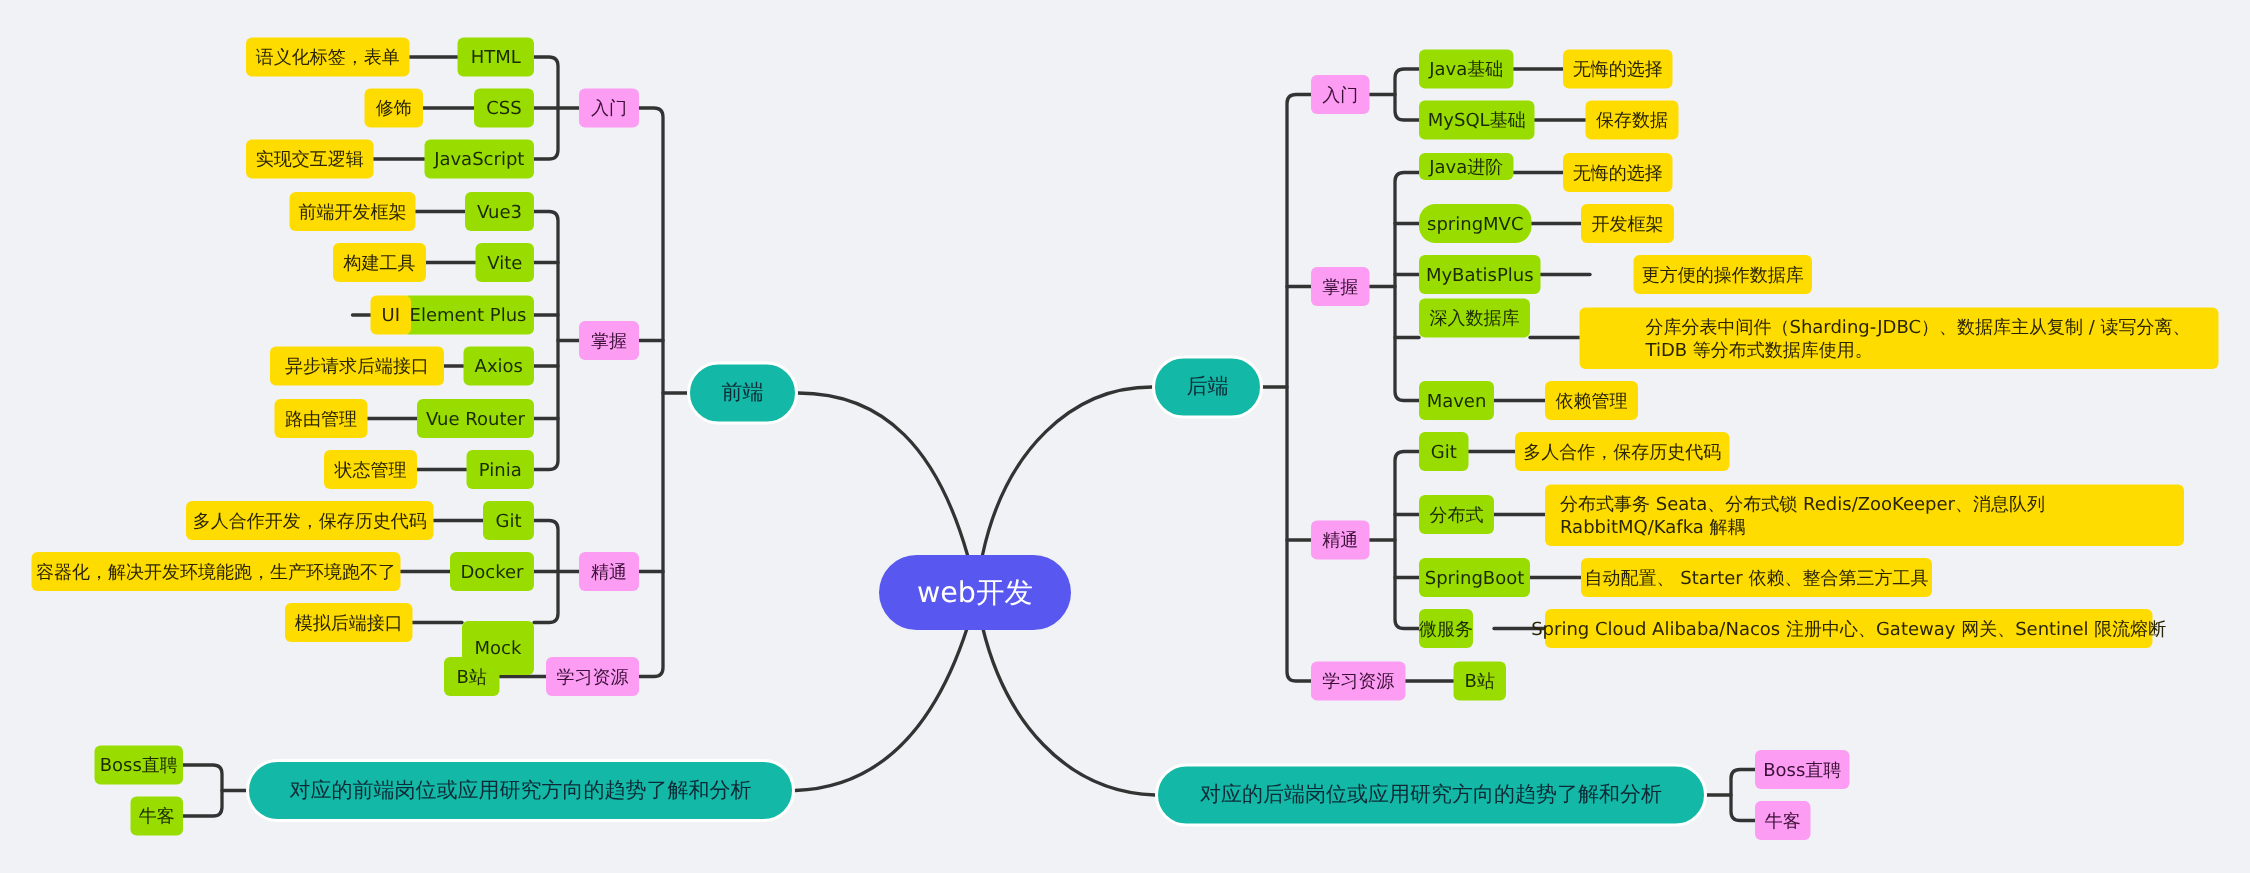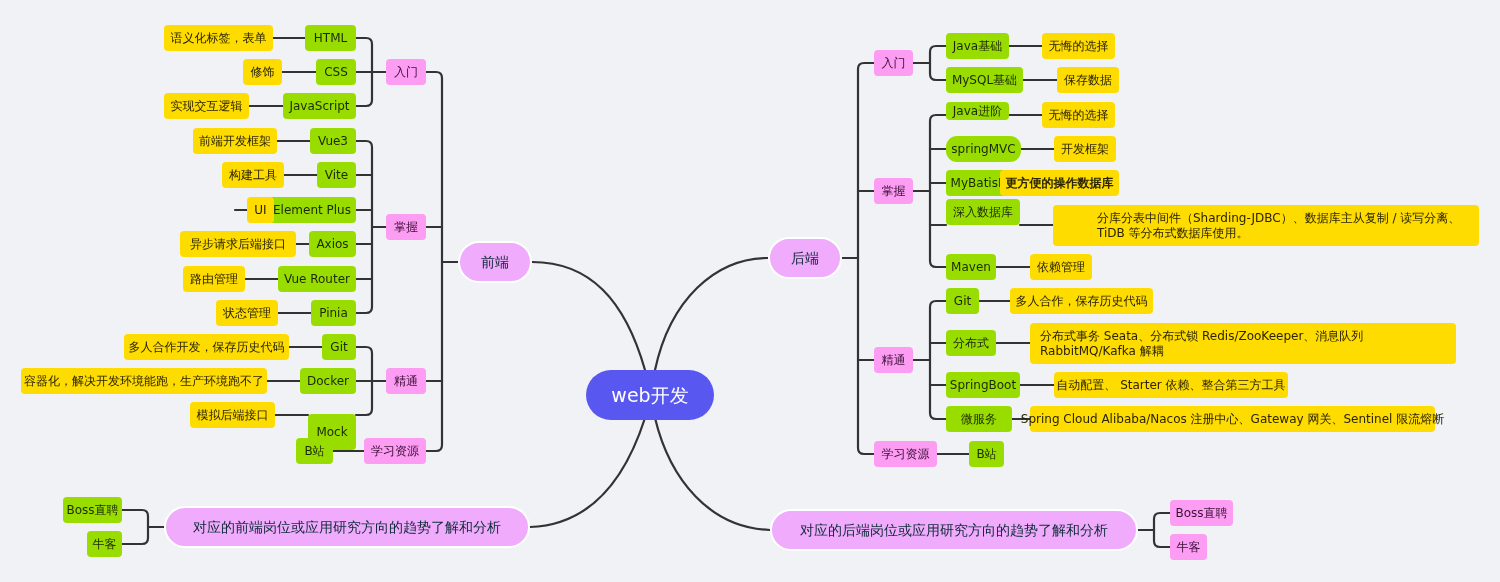--- a/index.html
+++ b/index.html
@@ -4,21 +4,21 @@
 <style>
   html, body { margin:0; padding:0; }
   body { width:1500px; height:582px; background:#f1f2f6; position:relative; overflow:hidden;
          font-family:"DejaVu Sans","Liberation Sans",sans-serif; }
   #lines { position:absolute; left:0; top:0; width:1500px; height:582px; }
   .node { position:absolute; box-sizing:border-box; display:flex; align-items:center; justify-content:center;
           font-size:12px; color:#1f2d10; border-radius:4px; white-space:nowrap; line-height:15px; }
   .yellow { background:#ffdc00; color:#2a2400; }
   .green { background:#99dd00; color:#1b2a00; }
   .pink { background:#fc9cf2; color:#3a1036; }
-  .blue { background:#f0abfc; color:#0d2a36; border:2px solid #ffffff; border-radius:24px; font-size:14px; }
+  .blue { background:#14b8a6; color:#0d2a36; border:2px solid #ffffff; border-radius:24px; font-size:14px; }
   .root { background:#5858f0; color:#ffffff; border-radius:26px; font-size:19px; }
   .wrap { white-space:normal; justify-content:flex-start; text-align:left; padding:0 10px; }
 </style>
 </head>
 <body>
 
 <svg id="lines" xmlns="http://www.w3.org/2000/svg" fill="none" stroke="#333333" stroke-width="2.2" stroke-linejoin="round" stroke-linecap="round">
 
   <path d="M645,370 C625,300 590,262 532,262"></path>
   <path d="M655,370 C670,300 715,258 768,258"></path>
@@ -145,28 +145,28 @@
 <div class="node green" style="left:946px;top:33px;width:63px;height:26px;">Java基础</div>
 <div class="node green" style="left:946px;top:67px;width:77px;height:26px;">MySQL基础</div>
 <div class="node green" style="left:946px;top:102px;width:63px;height:18px;">Java进阶</div>
 <div class="node green" style="left:946px;top:136px;width:75px;height:26px;border-radius:11px;">springMVC</div>
 <div class="node green" style="left:946px;top:170px;width:81px;height:26px;">MyBatisPlus</div>
 <div class="node green" style="left:946px;top:199px;width:74px;height:26px;">深入数据库</div>
 <div class="node green" style="left:946px;top:254px;width:50px;height:26px;">Maven</div>
 <div class="node green" style="left:946px;top:288px;width:33px;height:26px;">Git</div>
 <div class="node green" style="left:946px;top:330px;width:50px;height:26px;">分布式</div>
 <div class="node green" style="left:946px;top:372px;width:74px;height:26px;">SpringBoot</div>
-<div class="node green" style="left:946px;top:406px;width:66px;height:26px;">微服务</div>
+<div class="node green" style="left:946px;top:406px;width:36px;height:26px;">微服务</div>
 <div class="node green" style="left:969px;top:441px;width:35px;height:26px;">B站</div>
 
 <div class="node yellow" style="left:1042px;top:33px;width:73px;height:26px;">无悔的选择</div>
 <div class="node yellow" style="left:1057px;top:67px;width:62px;height:26px;">保存数据</div>
 <div class="node yellow" style="left:1042px;top:102px;width:73px;height:26px;">无悔的选择</div>
 <div class="node yellow" style="left:1054px;top:136px;width:62px;height:26px;">开发框架</div>
-<div class="node yellow" style="left:1000px;top:170px;width:119px;height:26px;font-weight:bold;">更方便的操作数据库</div>
+<div class="node yellow" style="left:1089px;top:170px;width:119px;height:26px;">更方便的操作数据库</div>
 <div class="node yellow wrap" style="left:1053px;top:205px;width:426px;height:41px;padding-left:44px;">分库分表中间件（Sharding-JDBC）、数据库主从复制 / 读写分离、TiDB 等分布式数据库使用。</div>
 <div class="node yellow" style="left:1030px;top:254px;width:62px;height:26px;">依赖管理</div>
 <div class="node yellow" style="left:1010px;top:288px;width:143px;height:26px;">多人合作，保存历史代码</div>
 <div class="node yellow wrap" style="left:1030px;top:323px;width:426px;height:41px;">分布式事务 Seata、分布式锁 Redis/ZooKeeper、消息队列 RabbitMQ/Kafka 解耦</div>
 <div class="node yellow" style="left:1054px;top:372px;width:234px;height:26px;">自动配置、 Starter 依赖、整合第三方工具</div>
 <div class="node yellow" style="left:1030px;top:406px;width:405px;height:26px;">Spring Cloud Alibaba/Nacos 注册中心、Gateway 网关、Sentinel 限流熔断</div>
 
 <div class="node blue" style="left:164px;top:506px;width:366px;height:42px;">对应的前端岗位或应用研究方向的趋势了解和分析</div>
 <div class="node green" style="left:63px;top:497px;width:59px;height:26px;">Boss直聘</div>
 <div class="node green" style="left:87px;top:531px;width:35px;height:26px;">牛客</div>

